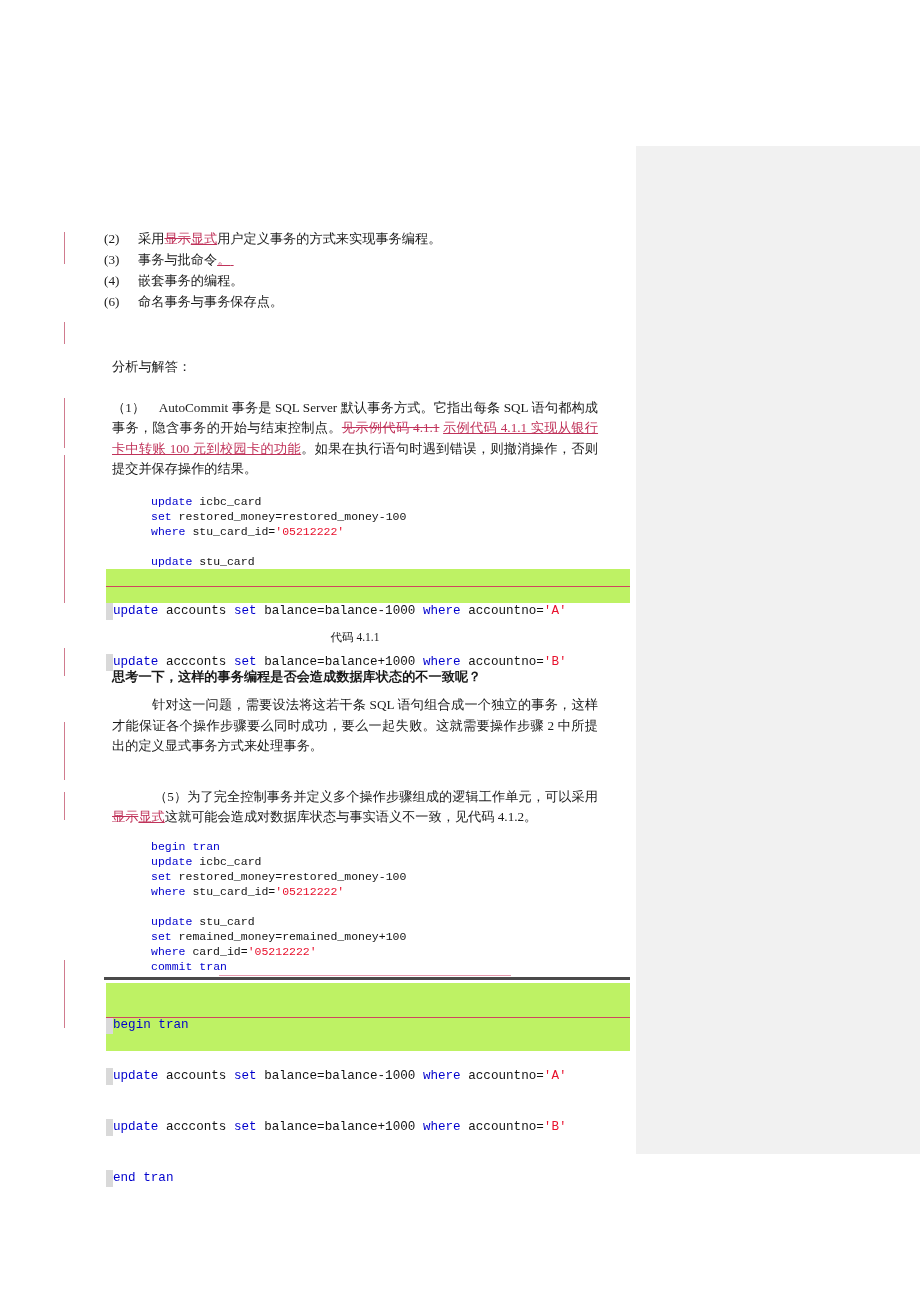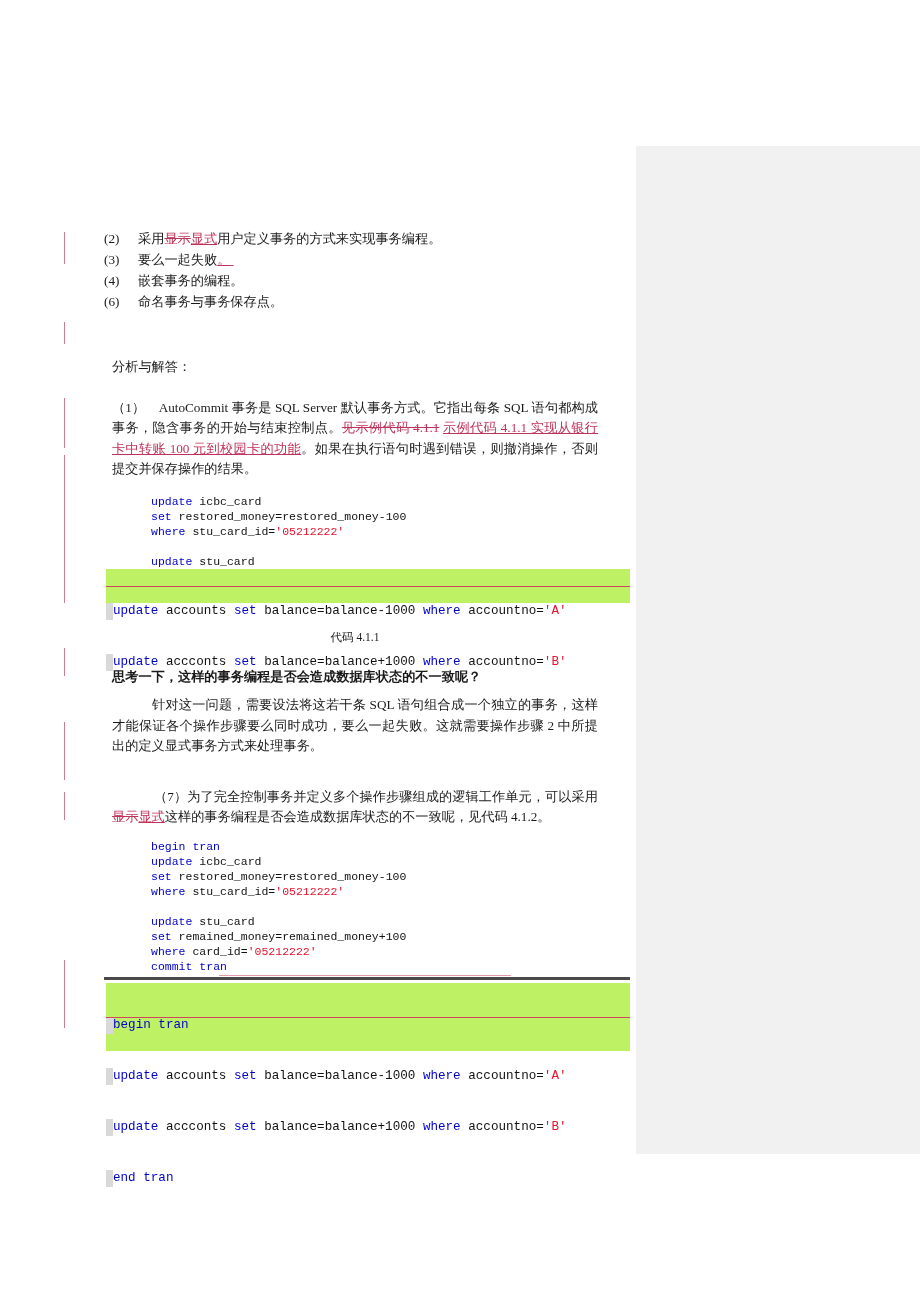--- a/index.html
+++ b/index.html
@@ -98,21 +98,21 @@
   <div class="changebar" style="top:792px;height:28px;"></div>
   <div class="changebar" style="top:960px;height:68px;"></div>
 
   <div class="doc">
 
     <div>
       <div class="list-line">
         <span class="num">(2)</span><span>采用</span><span class="del">显示</span><span class="ins">显式</span><span>用户定义事务的方式来实现事务编程。</span>
       </div>
       <div class="list-line">
-        <span class="num">(3)</span><span>要么一起失败</span><span class="ins">。</span><span class="ins">&nbsp;</span>
+        <span class="num">(3)</span><span>事务与批命令</span><span class="ins">。</span><span class="ins">&nbsp;</span>
       </div>
       <div class="list-line">
         <span class="num">(4)</span><span>嵌套事务的编程。</span>
       </div>
       <div class="list-line">
         <span class="num">(6)</span><span>命名事务与事务保存点。</span>
       </div>
     </div>
 
     <div style="height:37px;"></div>
@@ -142,21 +142,21 @@
 
     <div style="height:2px;"></div>
 
     <p class="para bold">思考一下，这样的事务编程是否会造成数据库状态的不一致呢？</p>
 
 
     <p class="para indent2" style="text-indent:40px;">针对这一问题，需要设法将这若干条 SQL 语句组合成一个独立的事务，这样才能保证各个操作步骤要么同时成功，要么一起失败。这就需要操作步骤 2 中所提出的定义显式事务方式来处理事务。</p>
 
     <div style="height:14px;"></div>
 
-    <p class="para" style="text-indent:42px;"><span>（7）为了完全控制事务并定义多个操作步骤组成的逻辑工作单元，可以采用</span><span class="del">显示</span><span class="ins">显式</span><span>这样的事务编程是否会造成数据库状态的不一致呢，见代码 4.1.2。</span></p>
+    <p class="para" style="text-indent:42px;"><span>（5）为了完全控制事务并定义多个操作步骤组成的逻辑工作单元，可以采用</span><span class="del">显示</span><span class="ins">显式</span><span>这就可能会造成对数据库状态与事实语义不一致，见代码 4.1.2。</span></p>
 
     <div style="height:3px;"></div>
 
     <div>
       <div class="code"><span class="kw">begin</span><span class="kw"> tran</span></div>
       <div class="code"><span class="kw">update</span><span> icbc_card</span></div>
       <div class="code"><span class="kw">set</span><span> restored_money=restored_money-100</span></div>
       <div class="code"><span class="kw">where</span><span> stu_card_id=</span><span class="str">'05212222'</span></div>
       <div class="blank"></div>
       <div class="code"><span class="kw">update</span><span> stu_card</span></div>

